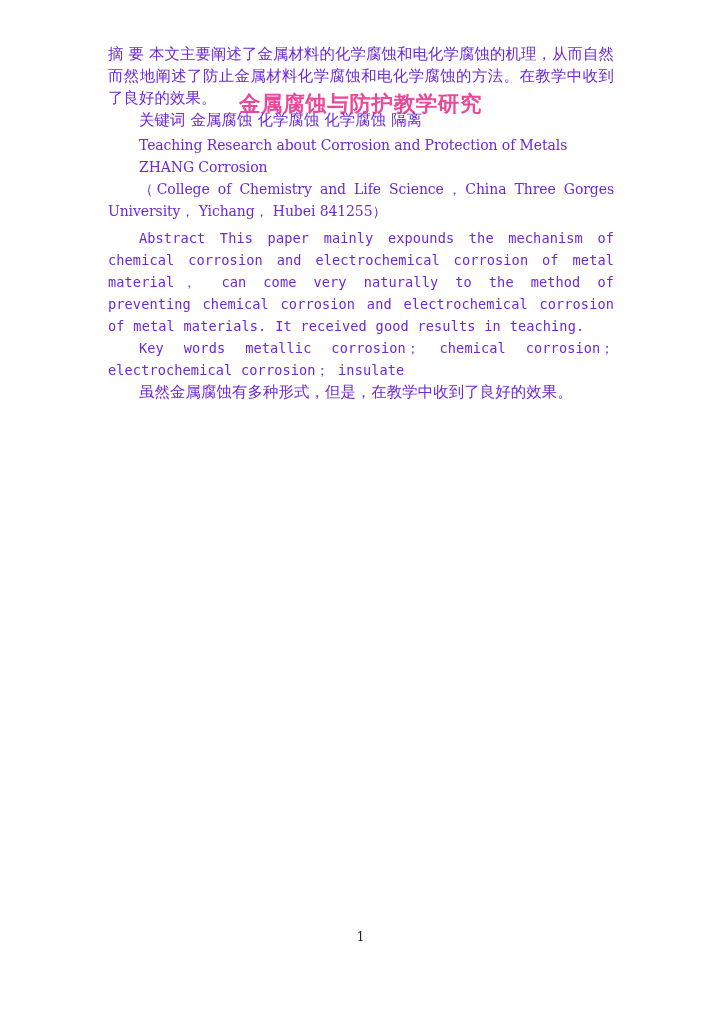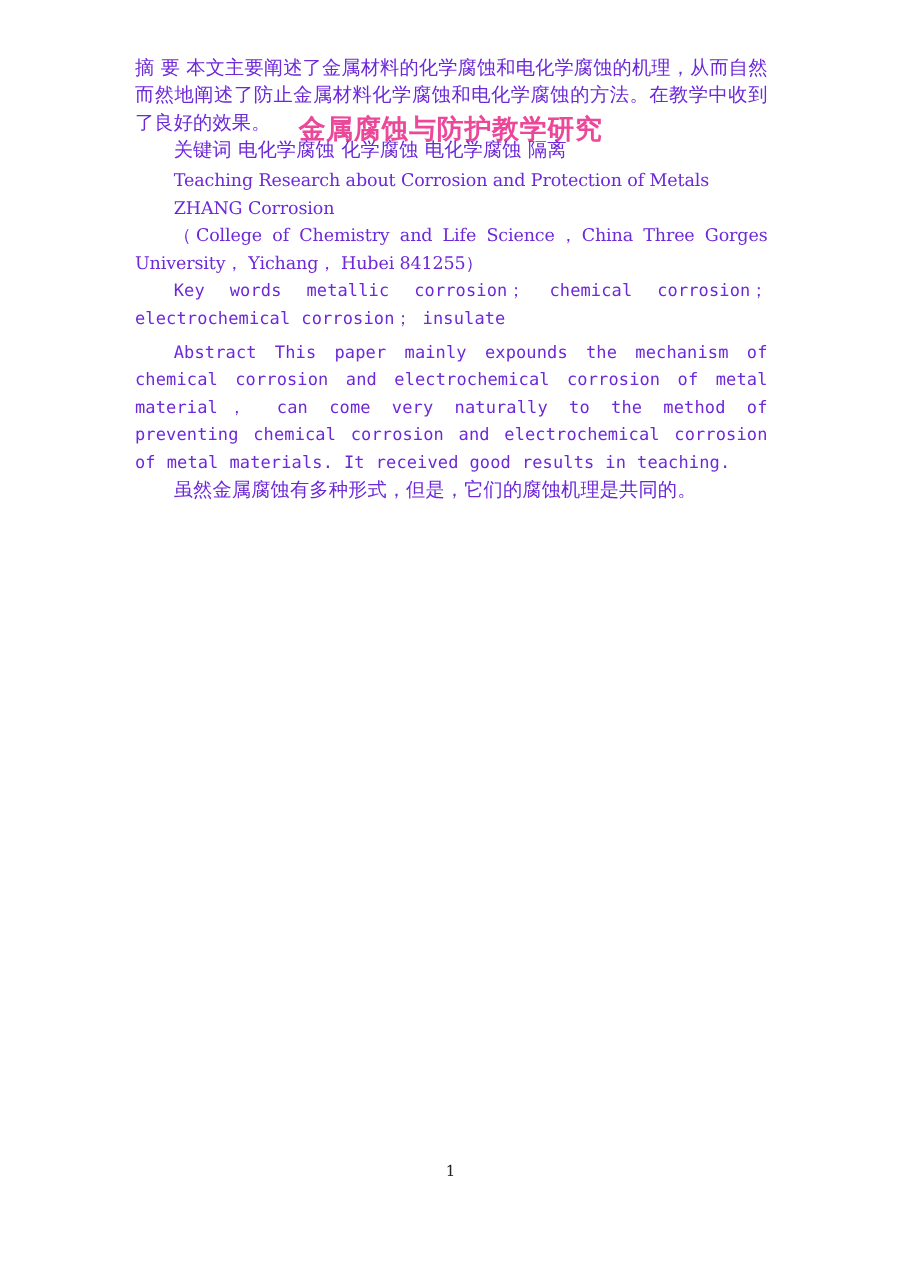--- a/index.html
+++ b/index.html
@@ -101,33 +101,33 @@
 <body>
 
 <div class="page">
 
   <h1 class="doc-title">金属腐蚀与防护教学研究</h1>
 
   <div class="content">
 
     <p class="para cn abstract-cn">摘 要 本文主要阐述了金属材料的化学腐蚀和电化学腐蚀的机理，从而自然而然地阐述了防止金属材料化学腐蚀和电化学腐蚀的方法。在教学中收到了良好的效果。</p>
 
-    <p class="para cn keywords-cn indent2">关键词 电化学腐蚀 化学腐蚀 电化学腐蚀 隔离</p>
+    <p class="para cn keywords-cn indent2">关键词 金属腐蚀 化学腐蚀 化学腐蚀 隔离</p>
 
 
     <p class="para en-serif title-en indent-block">Teaching Research about Corrosion and Protection of Metals</p>
 
     <p class="para en-serif author-en indent-block">ZHANG Corrosion</p>
 
     <p class="para en-serif affil-en indent2">（College of Chemistry and Life Science，China Three Gorges University， Yichang， Hubei 841255）</p>
 
+    <p class="para en justified abstract-en indent2">Abstract This paper mainly expounds the mechanism of chemical corrosion and electrochemical corrosion of metal material， can come very naturally to the method of preventing chemical corrosion and electrochemical corrosion of metal materials. It received good results in teaching.</p>
+
     <p class="para en justified keywords-en indent2">Key words metallic corrosion； chemical corrosion； electrochemical corrosion； insulate</p>
 
-    <p class="para en justified abstract-en indent2">Abstract This paper mainly expounds the mechanism of chemical corrosion and electrochemical corrosion of metal material， can come very naturally to the method of preventing chemical corrosion and electrochemical corrosion of metal materials. It received good results in teaching.</p>
 
-
-    <p class="para cn body-p2 indent2">虽然金属腐蚀有多种形式，但是，它们的腐蚀机理是共同的。</p>
+    <p class="para cn body-p2 indent2">虽然金属腐蚀有多种形式，但是，在教学中收到了良好的效果。</p>
 
   </div>
 
   <div class="page-number">1</div>
 
 </div>
 
 </body></html>

